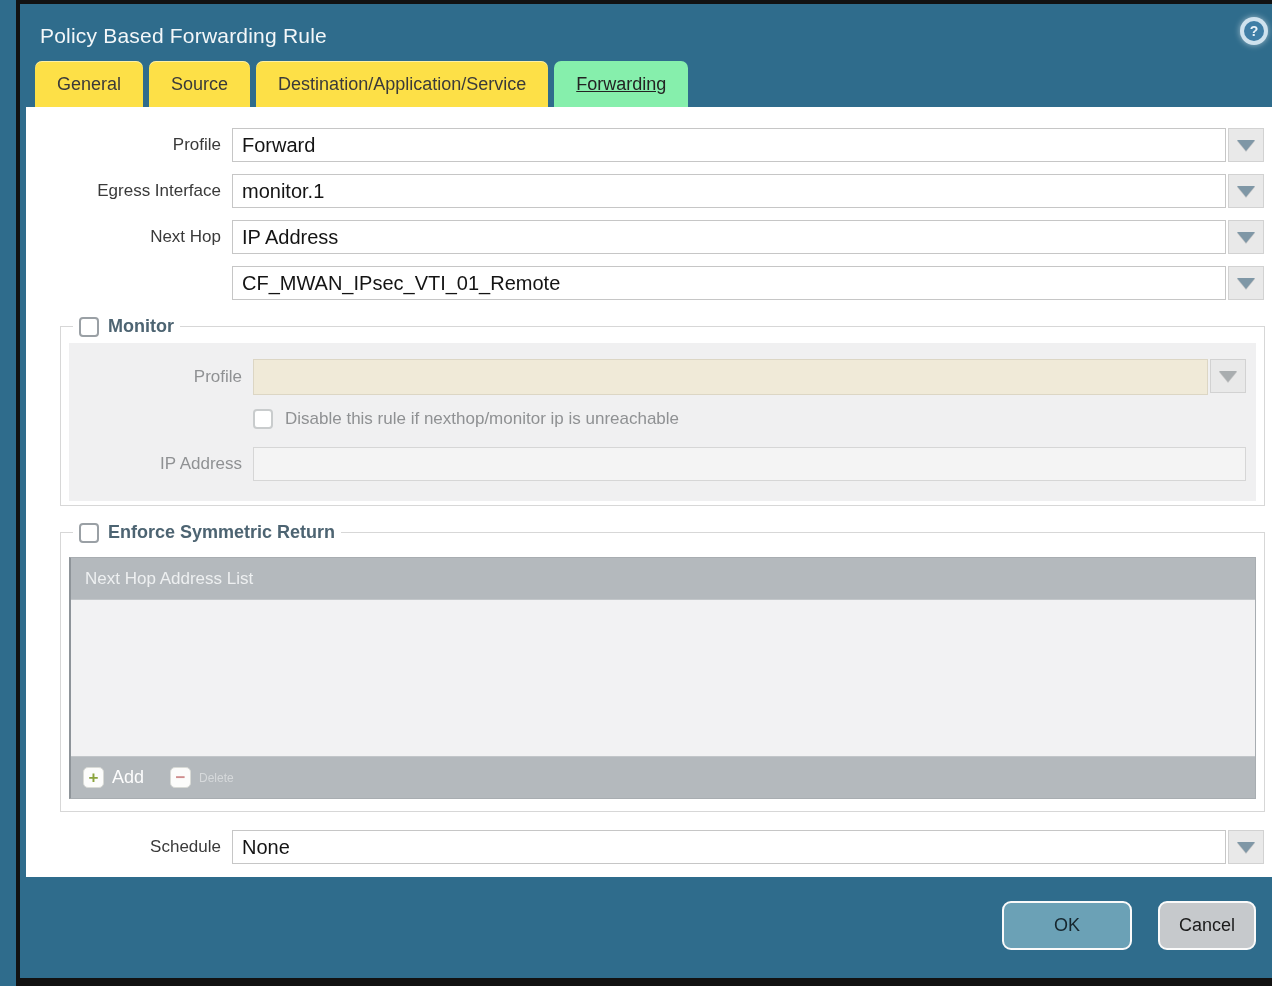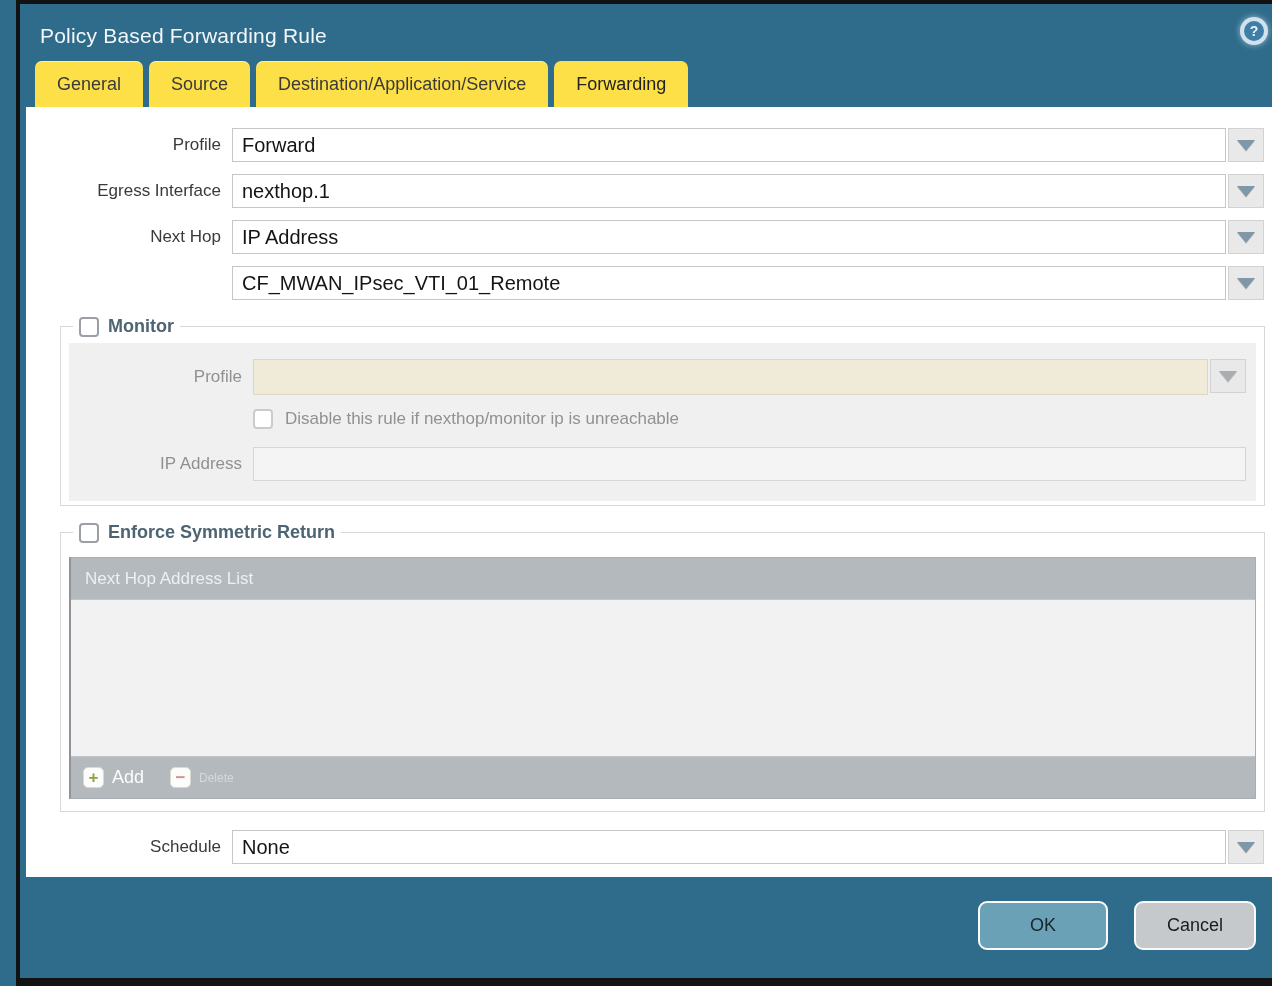--- a/index.html
+++ b/index.html
@@ -52,23 +52,24 @@
     height: 46px;
     background: #fde047;
     border-radius: 7px 7px 0 0;
     display: flex; align-items: center; justify-content: center;
     padding: 0 22px;
     font-size: 18px; color: #3a3a3a;
     box-shadow: inset 0 1px 0 rgba(255,255,255,0.5);
     cursor: pointer;
   }
   .tab.active {
-    background: #fde047;
+    background: #86efac;
     color: #232323;
     box-shadow: none;
+    text-decoration: underline;
   }
   
   .panel {
     background: #ffffff;
     margin: 0 6px;
     height: 770px;
     padding-top: 21px;
     position: relative;
   }
   .row {
@@ -191,21 +192,21 @@
   }
   .btn {
     height: 49px; border-radius: 9px;
     border: 2px solid #fafafa;
     font-size: 18px; color: #16262e;
     display: flex; align-items: center; justify-content: center;
     cursor: pointer;
     font-family: "Liberation Sans", sans-serif;
   }
   .btn.ok { width: 130px; background: #6ba1b6; }
-  .btn.cancel { width: 122px; background: #c6c9cc; color: #1b1b1b; }
+  .btn.cancel { width: 98px; background: #c6c9cc; color: #1b1b1b; }
 </style>
 </head>
 <body>
 
 <div class="window">
 
   <div class="titlebar">
     <span class="title">Policy Based Forwarding Rule</span>
     <div class="help">
       <div class="inner">?</div>
@@ -230,21 +231,21 @@
         <div class="ddbtn">
           <span class="arrow"></span>
         </div>
       </div>
     </div>
 
     <div class="row">
       <div class="flabel">Egress Interface</div>
       <div class="fieldwrap">
         <div class="field">
-          <span>nexthop.1</span>
+          <span>monitor.1</span>
         </div>
         <div class="ddbtn">
           <span class="arrow"></span>
         </div>
       </div>
     </div>
 
     <div class="row">
       <div class="flabel">Next Hop</div>
       <div class="fieldwrap">

